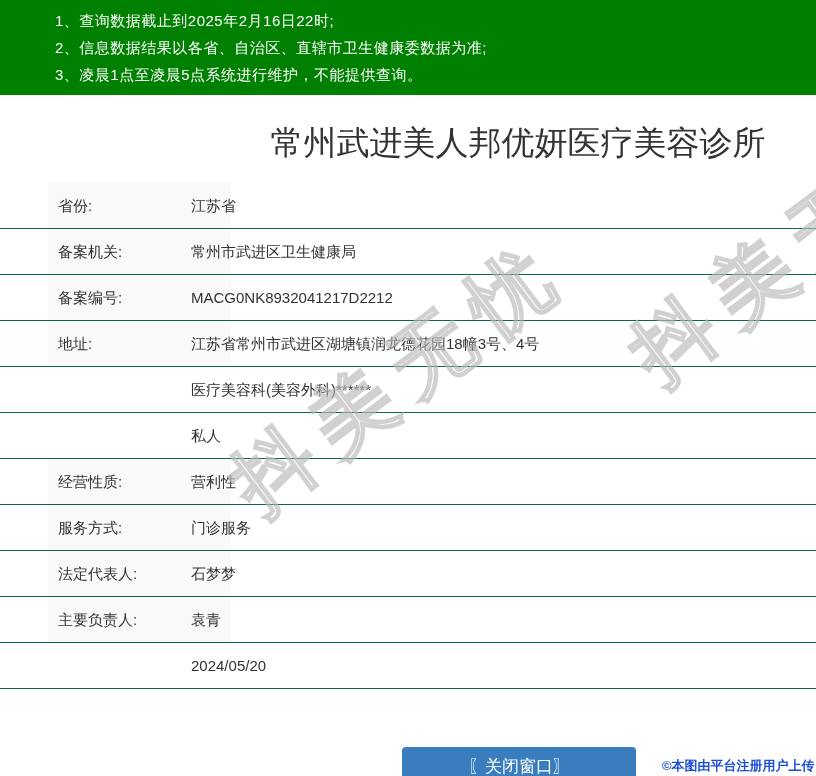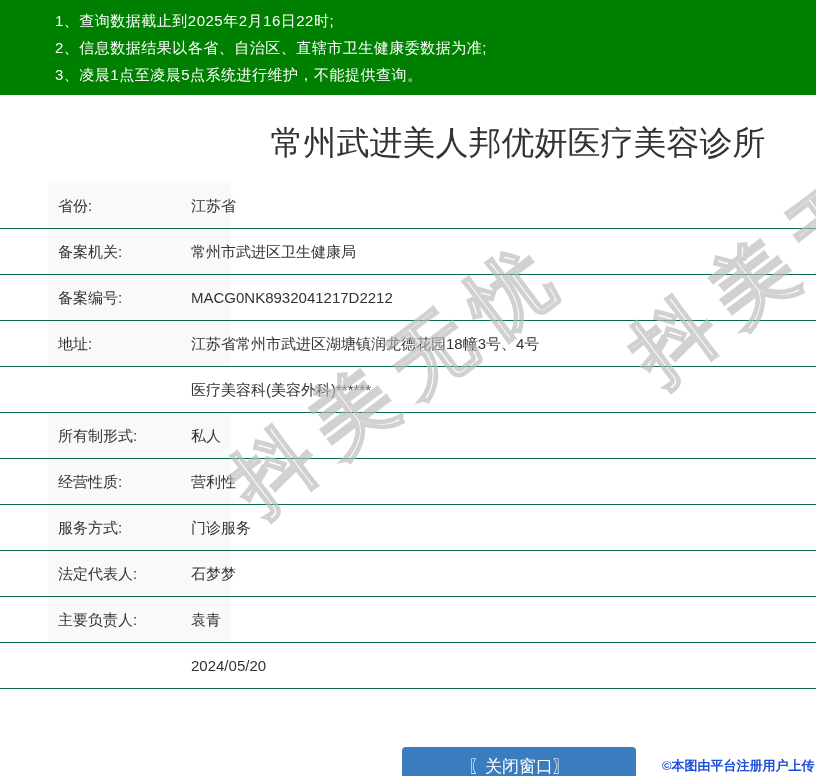--- a/index.html
+++ b/index.html
@@ -100,21 +100,20 @@
       <div class="info-value">MACG0NK8932041217D2212</div>
     </div>
     <div class="info-row">
       <div class="info-label">地址:</div>
       <div class="info-value">江苏省常州市武进区湖塘镇润龙德花园18幢3号、4号</div>
     </div>
     <div class="info-row">
       <div class="info-value">医疗美容科(美容外科)******</div>
     </div>
     <div class="info-row">
-      <div class="info-label">所有制形式:</div>
       <div class="info-value">私人</div>
     </div>
     <div class="info-row">
       <div class="info-label">经营性质:</div>
       <div class="info-value">营利性</div>
     </div>
     <div class="info-row">
       <div class="info-label">服务方式:</div>
       <div class="info-value">门诊服务</div>
     </div>

